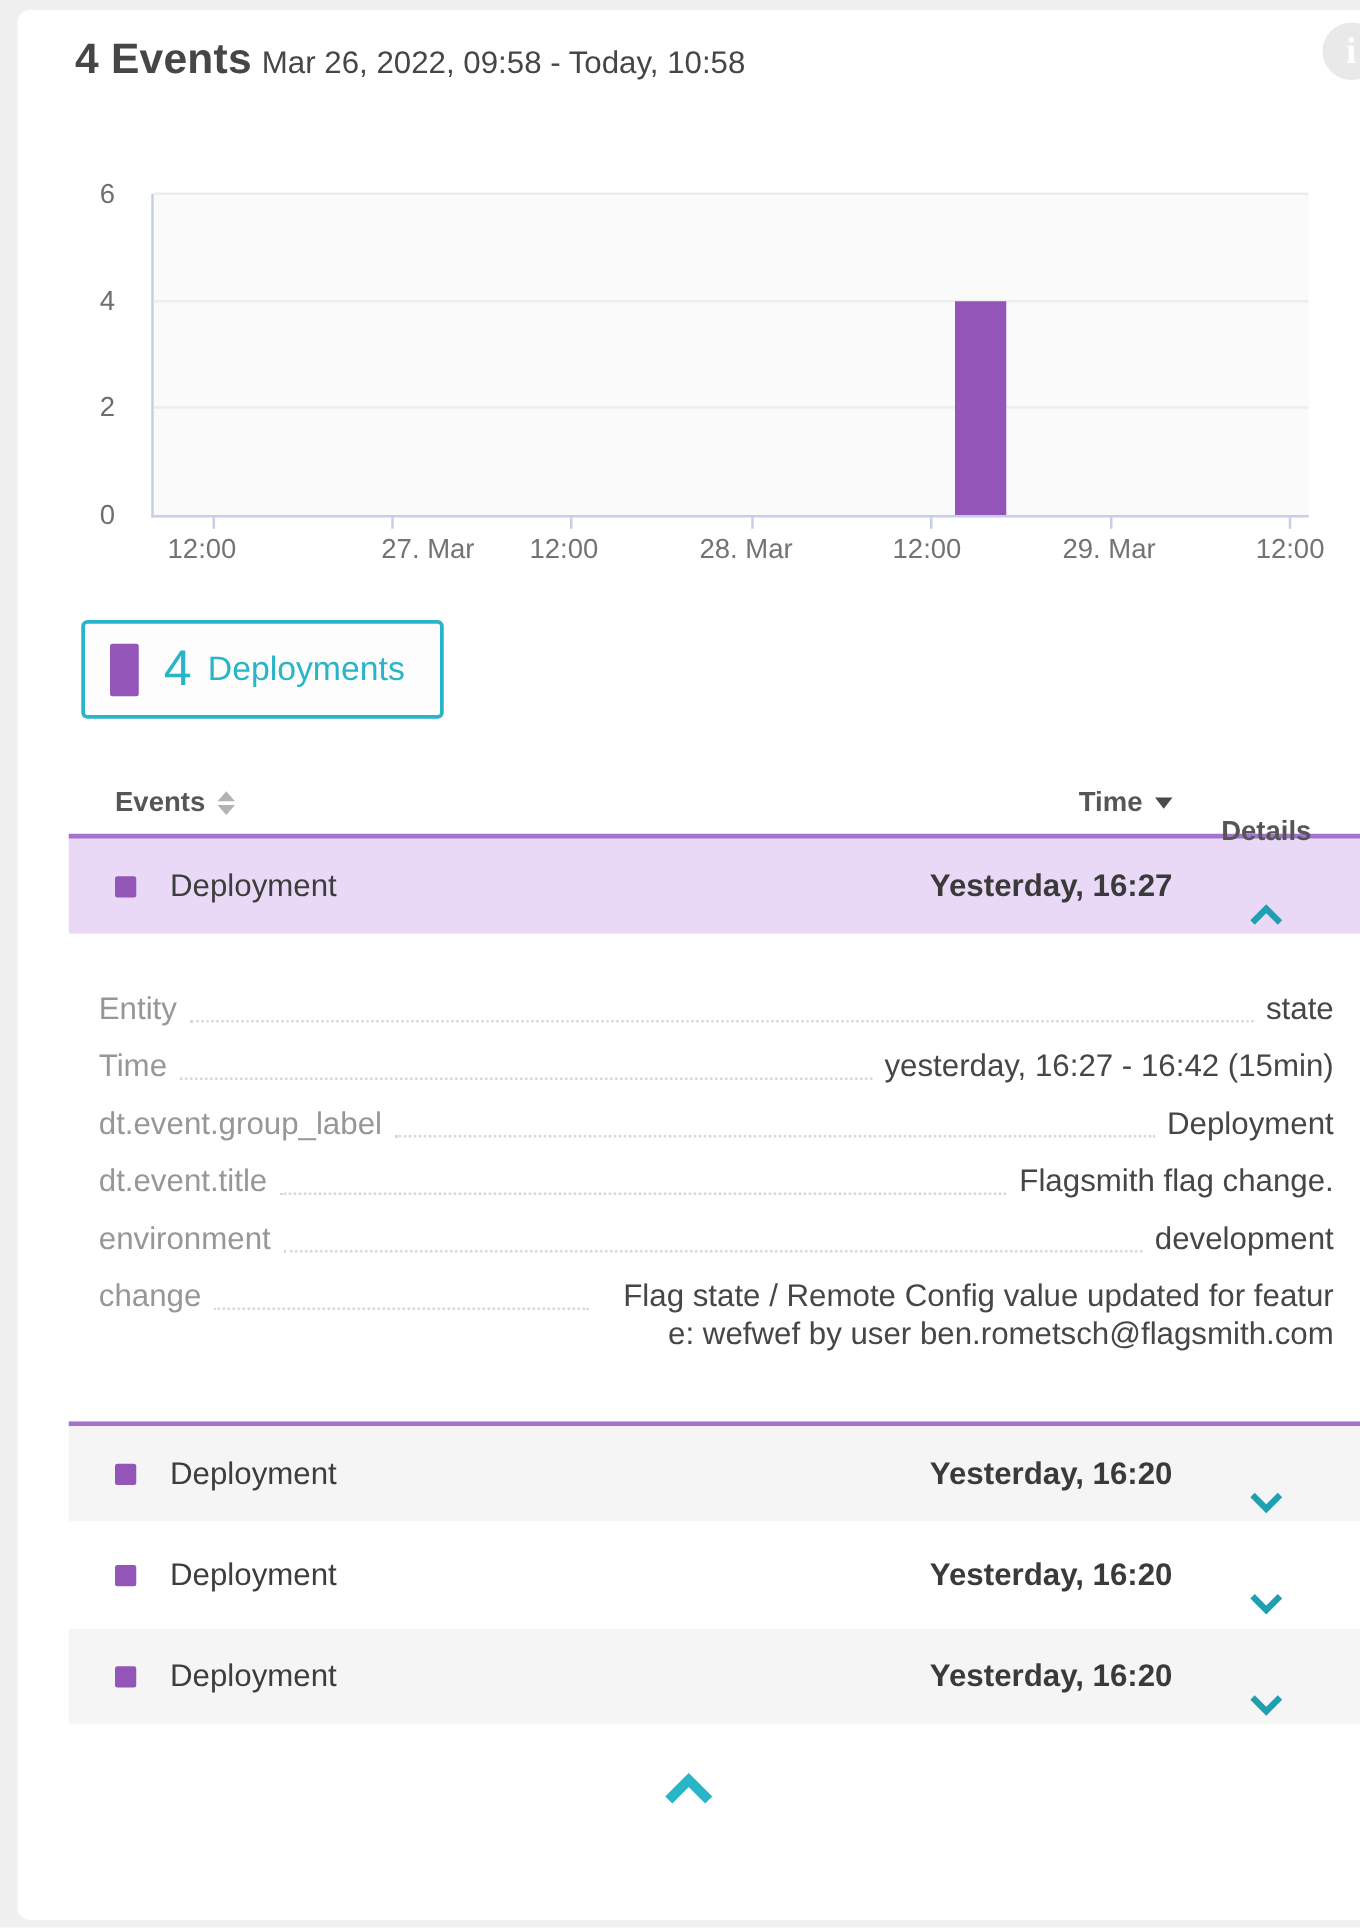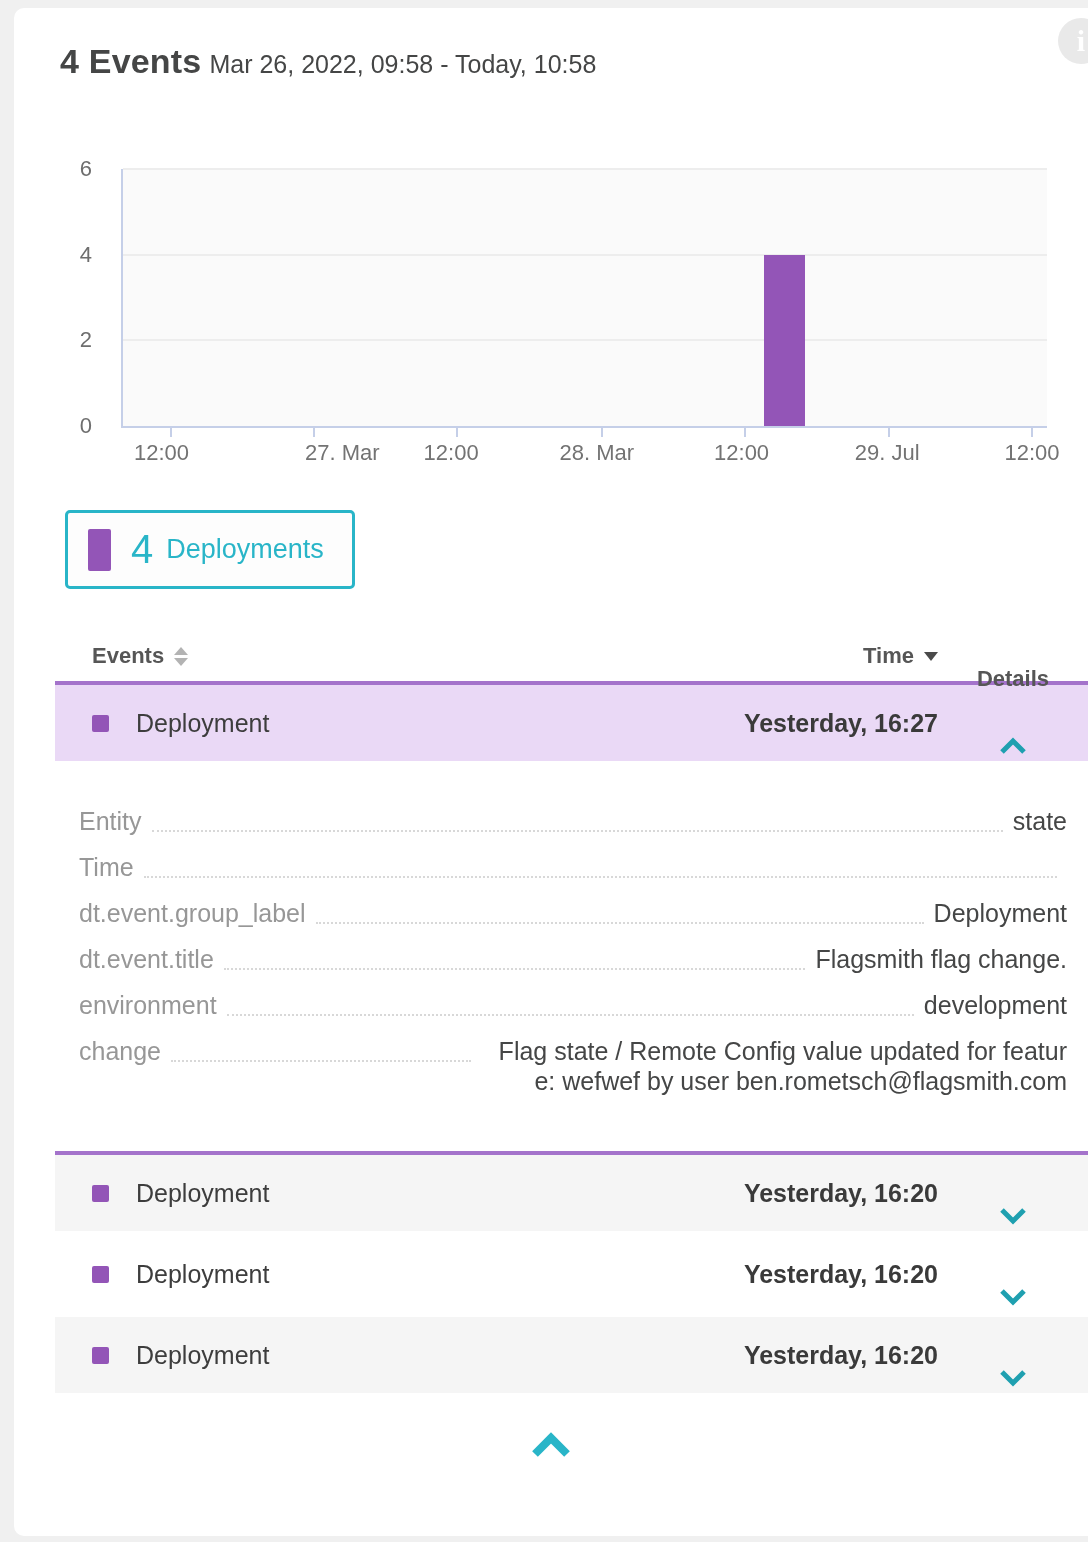--- a/index.html
+++ b/index.html
@@ -15,21 +15,21 @@
     background:#ffffff;border-radius:10px 0 0 10px;
     overflow:hidden;
   }
   .info-badge{
     position:absolute;top:10px;right:-16px;width:46px;height:46px;
     border-radius:50%;background:#e9e9e9;color:#ffffff;
     display:flex;align-items:center;justify-content:center;
     font-family:"Liberation Serif",serif;font-weight:bold;font-size:30px;
   }
   
-  .hdr{padding:34px 60px 0 46px;display:flex;align-items:baseline;}
+  .hdr{padding:20px 60px 0 46px;display:flex;align-items:baseline;}
   .hdr .title{font-size:34px;font-weight:800;color:#454646;letter-spacing:.2px;}
   .hdr .timeframe{font-size:25px;color:#454646;margin-left:8px;}
   
   .chart-wrap{position:relative;margin-top:88px;height:310px;}
   .plot{
     position:absolute;left:107px;right:41px;top:0;height:257px;
     background:#fafafa;
     border-left:2px solid #c5cfe8;border-bottom:2px solid #c5cfe8;
   }
   .gridline{position:absolute;left:0;right:0;height:2px;background:#ededed;transform:translateY(50%);}
@@ -107,21 +107,21 @@
         <div class="xtick" style="left: 82.9%;"></div>
         <div class="xtick" style="left: 98.4%;"></div>
         <div class="bar" style="left: 69.4%; width: 4.4%; height: 66.6667%; background: rgb(147, 85, 183);"></div>
       </div>
     <div class="x-labels">
         <div class="xlab" style="left: 5.2%;">12:00</div>
         <div class="xlab" style="left: 20.7%; margin-left: 36px;">27. Mar</div>
         <div class="xlab" style="left: 36.2%;">12:00</div>
         <div class="xlab" style="left: 51.8%;">28. Mar</div>
         <div class="xlab" style="left: 67.3%;">12:00</div>
-        <div class="xlab" style="left: 82.9%;">29. Jul</div>
+        <div class="xlab" style="left: 82.9%;">29. Mar</div>
         <div class="xlab" style="left: 98.4%;">12:00</div>
       </div>
   </div>
 
   <div class="legend">
     <span class="swatch" style="background: rgb(147, 85, 183);"></span>
     <span class="count">4</span>
     <span class="lbl">Deployments</span>
   </div>
 
@@ -158,20 +158,21 @@
 
       <div class="details-area">
         <div class="detail-row">
           <span class="dlabel">Entity</span>
           <span class="dleader"></span>
           <span class="dvalue">state</span>
         </div>
         <div class="detail-row">
           <span class="dlabel">Time</span>
           <span class="dleader"></span>
+          <span class="dvalue">yesterday, 16:27 - 16:42 (15min)</span>
         </div>
         <div class="detail-row">
           <span class="dlabel">dt.event.group_label</span>
           <span class="dleader"></span>
           <span class="dvalue">Deployment</span>
         </div>
         <div class="detail-row">
           <span class="dlabel">dt.event.title</span>
           <span class="dleader"></span>
           <span class="dvalue">Flagsmith flag change.</span>

